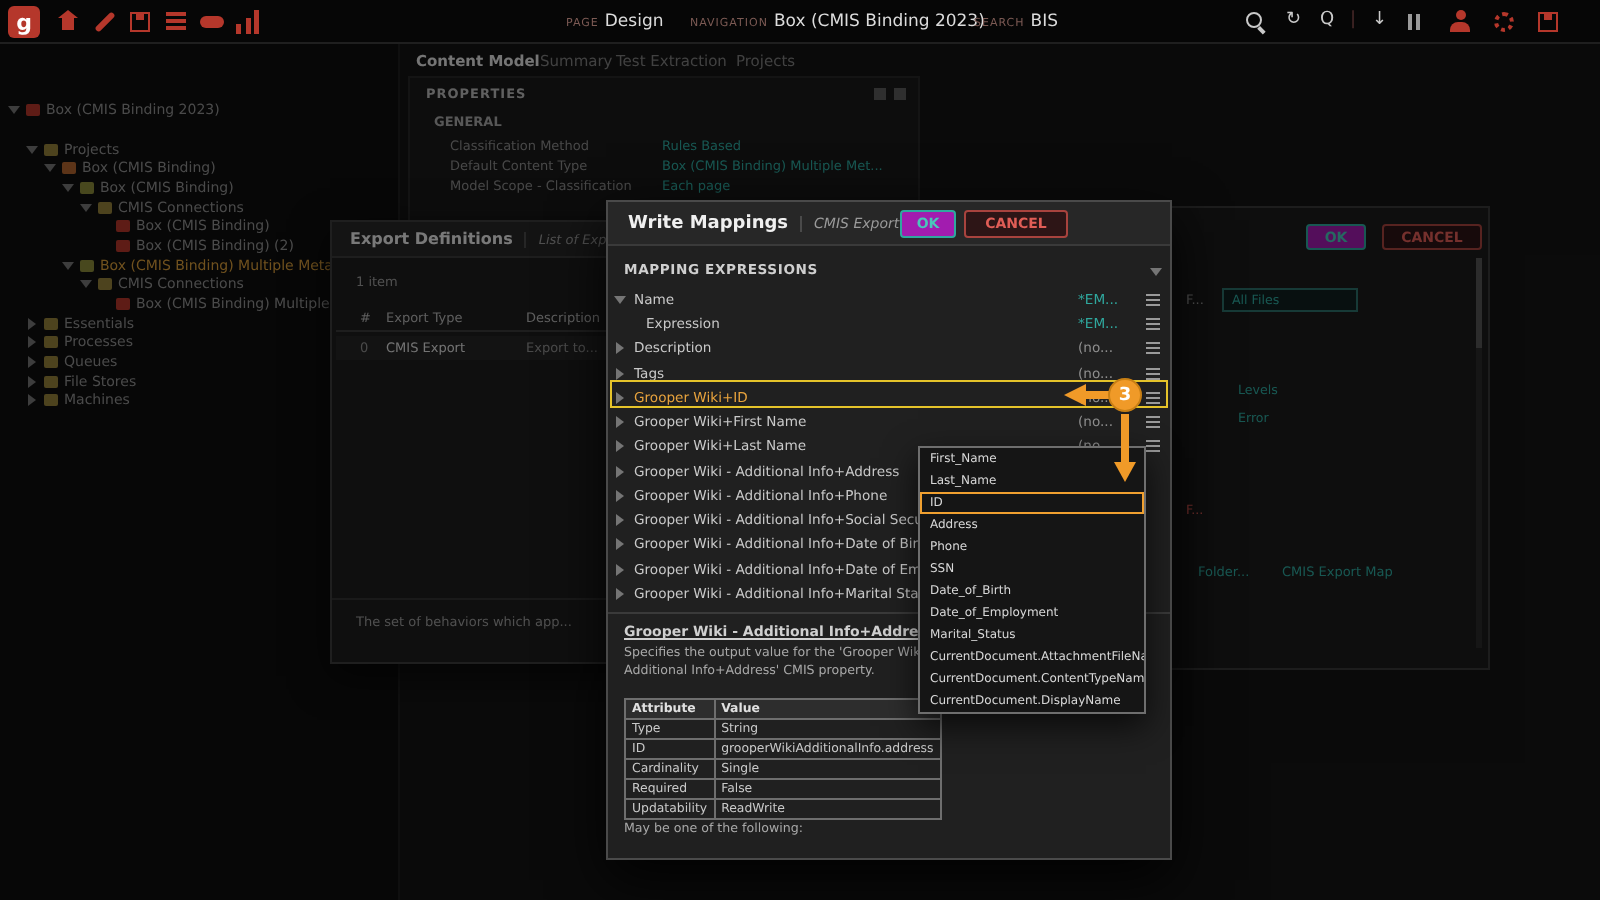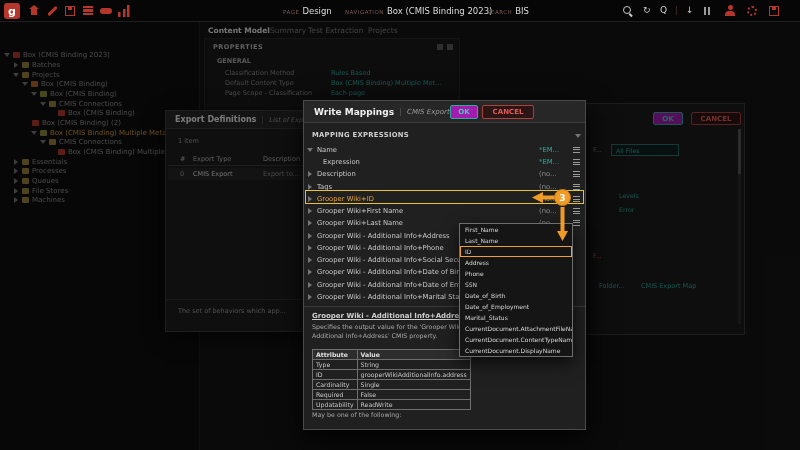--- a/index.html
+++ b/index.html
@@ -126,25 +126,20 @@
     <span class="tbico ico-gear" style="left:746px"></span>
     <span class="tbico ico-save" style="left:768px"></span>
   </div>
 
   <div class="tree">
     <div class="trow" style="top:28px;padding-left:4px">
         <span class="exp open"></span>
         <span class="tico" style="background:#b5372b"></span>
         <span>Box (CMIS Binding 2023)</span>
       </div>
-    <div class="trow" style="top:38px;padding-left:13px">
-        <span class="exp closed"></span>
-        <span class="tico" style="background:#94803a"></span>
-        <span>Batches</span>
-      </div>
     <div class="trow" style="top:48px;padding-left:13px">
         <span class="exp open"></span>
         <span class="tico" style="background:#94803a"></span>
         <span>Projects</span>
       </div>
     <div class="trow" style="top:57px;padding-left:22px">
         <span class="exp open"></span>
         <span class="tico" style="background:#b0642e"></span>
         <span>Box (CMIS Binding)</span>
       </div>
@@ -156,21 +151,21 @@
     <div class="trow" style="top:77px;padding-left:40px">
         <span class="exp open"></span>
         <span class="tico" style="background:#94803a"></span>
         <span>CMIS Connections</span>
       </div>
     <div class="trow" style="top:86px;padding-left:49px">
         <span class="exp"></span>
         <span class="tico" style="background:#b5372b"></span>
         <span>Box (CMIS Binding)</span>
       </div>
-    <div class="trow" style="top:96px;padding-left:23px">
+    <div class="trow" style="top:96px;padding-left:49px">
         <span class="exp"></span>
         <span class="tico" style="background:#b5372b"></span>
         <span>Box (CMIS Binding) (2)</span>
       </div>
     <div class="trow sel" style="top:106px;padding-left:31px">
         <span class="exp open"></span>
         <span class="tico" style="background:#8a8a3a"></span>
         <span>Box (CMIS Binding) Multiple Metadata</span>
       </div>
     <div class="trow" style="top:115px;padding-left:40px">
@@ -218,21 +213,21 @@
 
     <div class="props">
       <span class="p-title">PROPERTIES</span>
       <span class="p-ico" style="left:232px"></span>
       <span class="p-ico" style="left:242px"></span>
       <span class="p-sec">GENERAL</span>
       <span class="p-lbl" style="top:30px">Classification Method</span>
       <span class="p-val" style="top:30px">Rules Based</span>
       <span class="p-lbl" style="top:40px">Default Content Type</span>
       <span class="p-val" style="top:40px">Box (CMIS Binding) Multiple Met...</span>
-      <span class="p-lbl" style="top:50px">Page Scope - Classification</span>
+      <span class="p-lbl" style="top:50px">Model Scope - Classification</span>
       <span class="p-val" style="top:50px">Each page</span>
     </div>
   </div>
 
   <div class="cmisdlg">
     <div class="btn btn-ok" style="left:274px;top:8px;width:30px;height:13px">OK</div>
     <div class="btn btn-cancel" style="left:312px;top:8px;width:50px;height:13px">CANCEL</div>
     <span class="abs small" style="left:214px;top:42px">F...</span>
     <div class="abs" style="left:232px;top:40px;width:68px;height:12px;border:1px solid #2c6f6a;background:#10201f;display:flex;align-items:center;padding-left:4px">
       <span class="teal" style="font-size:6.3px">All Files</span>

